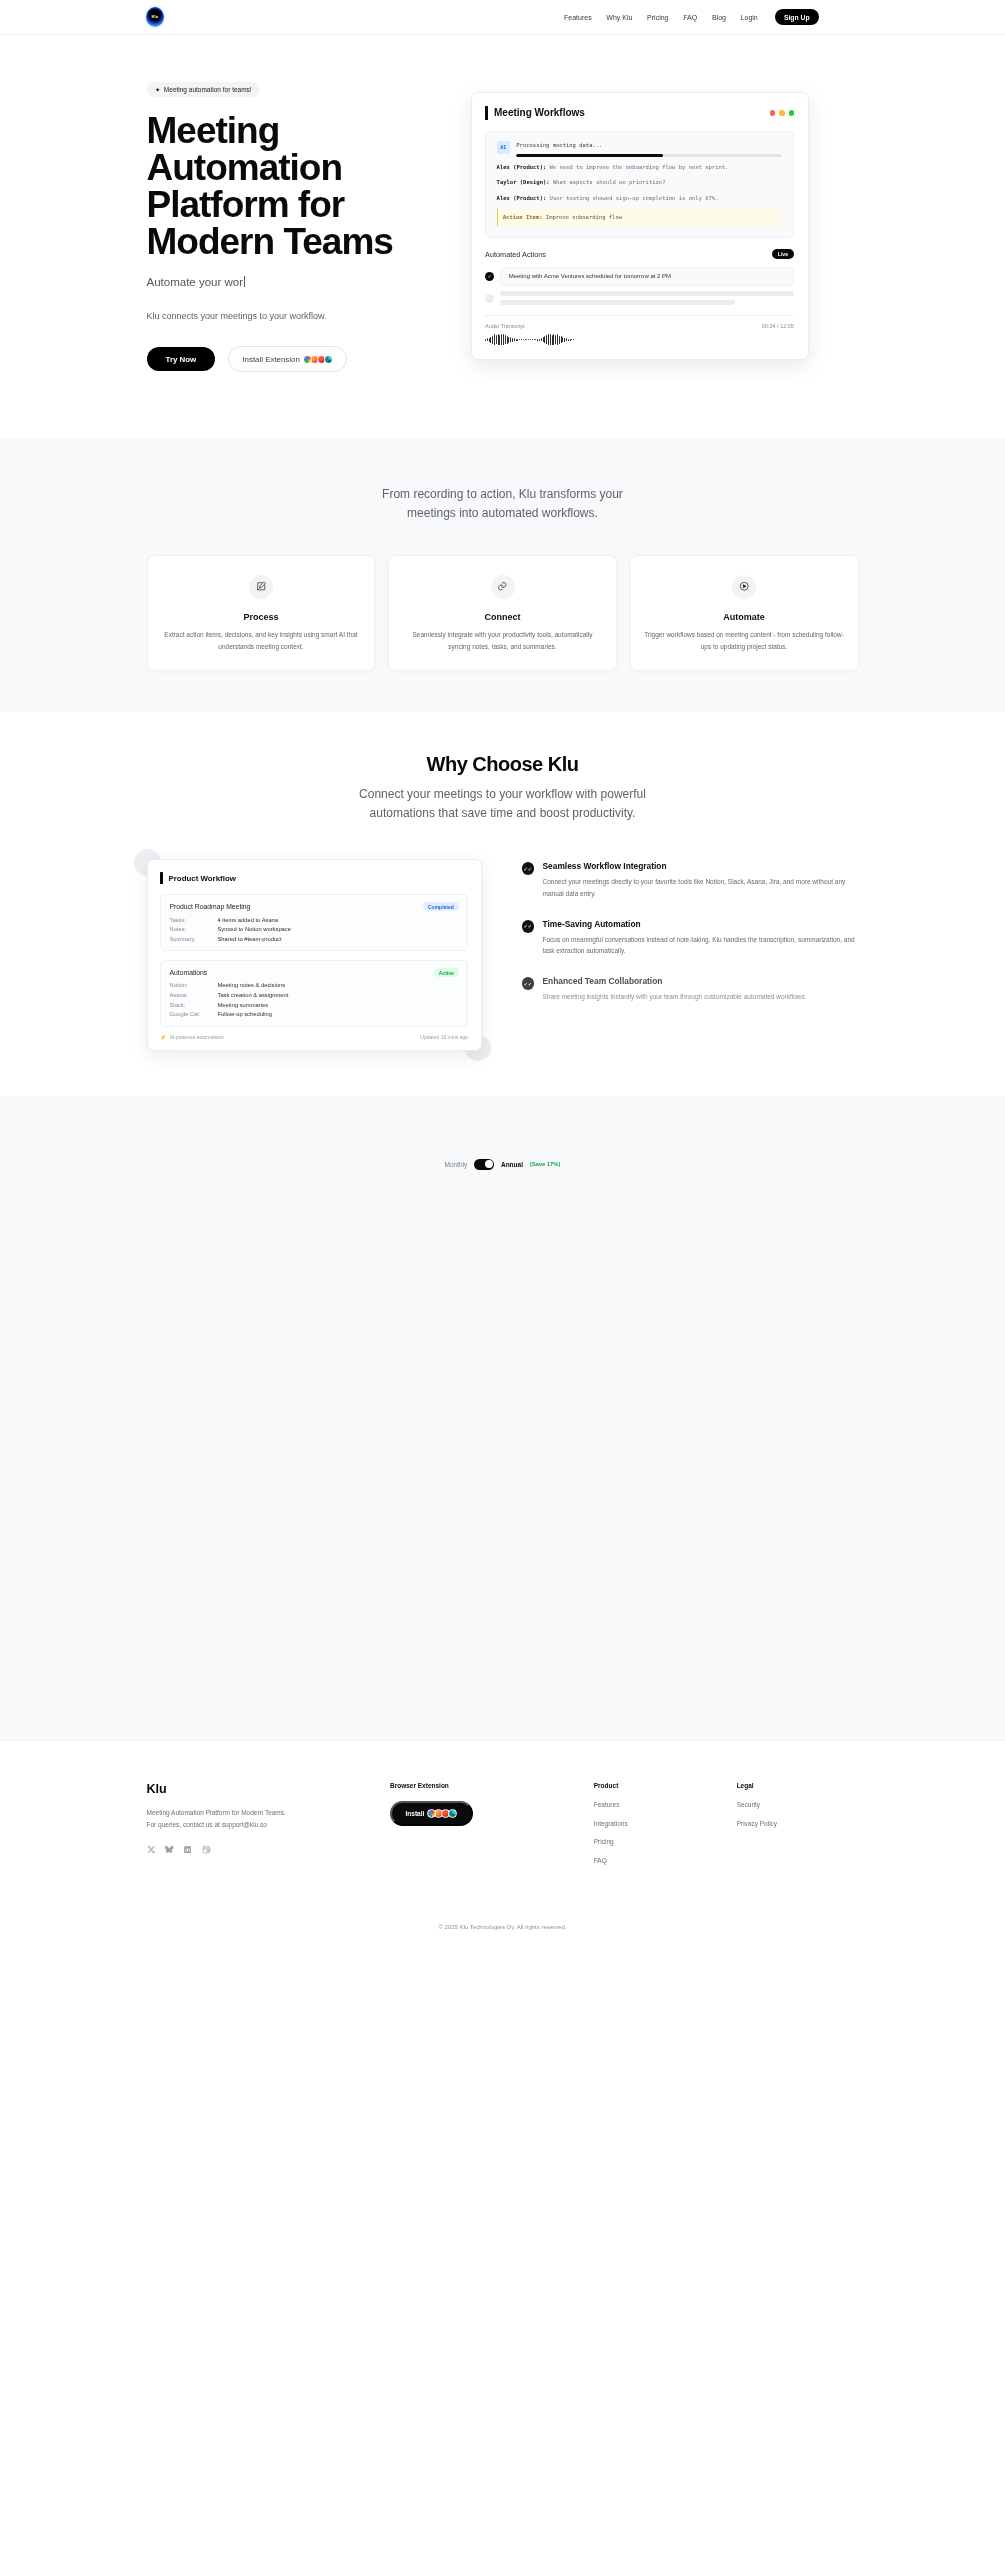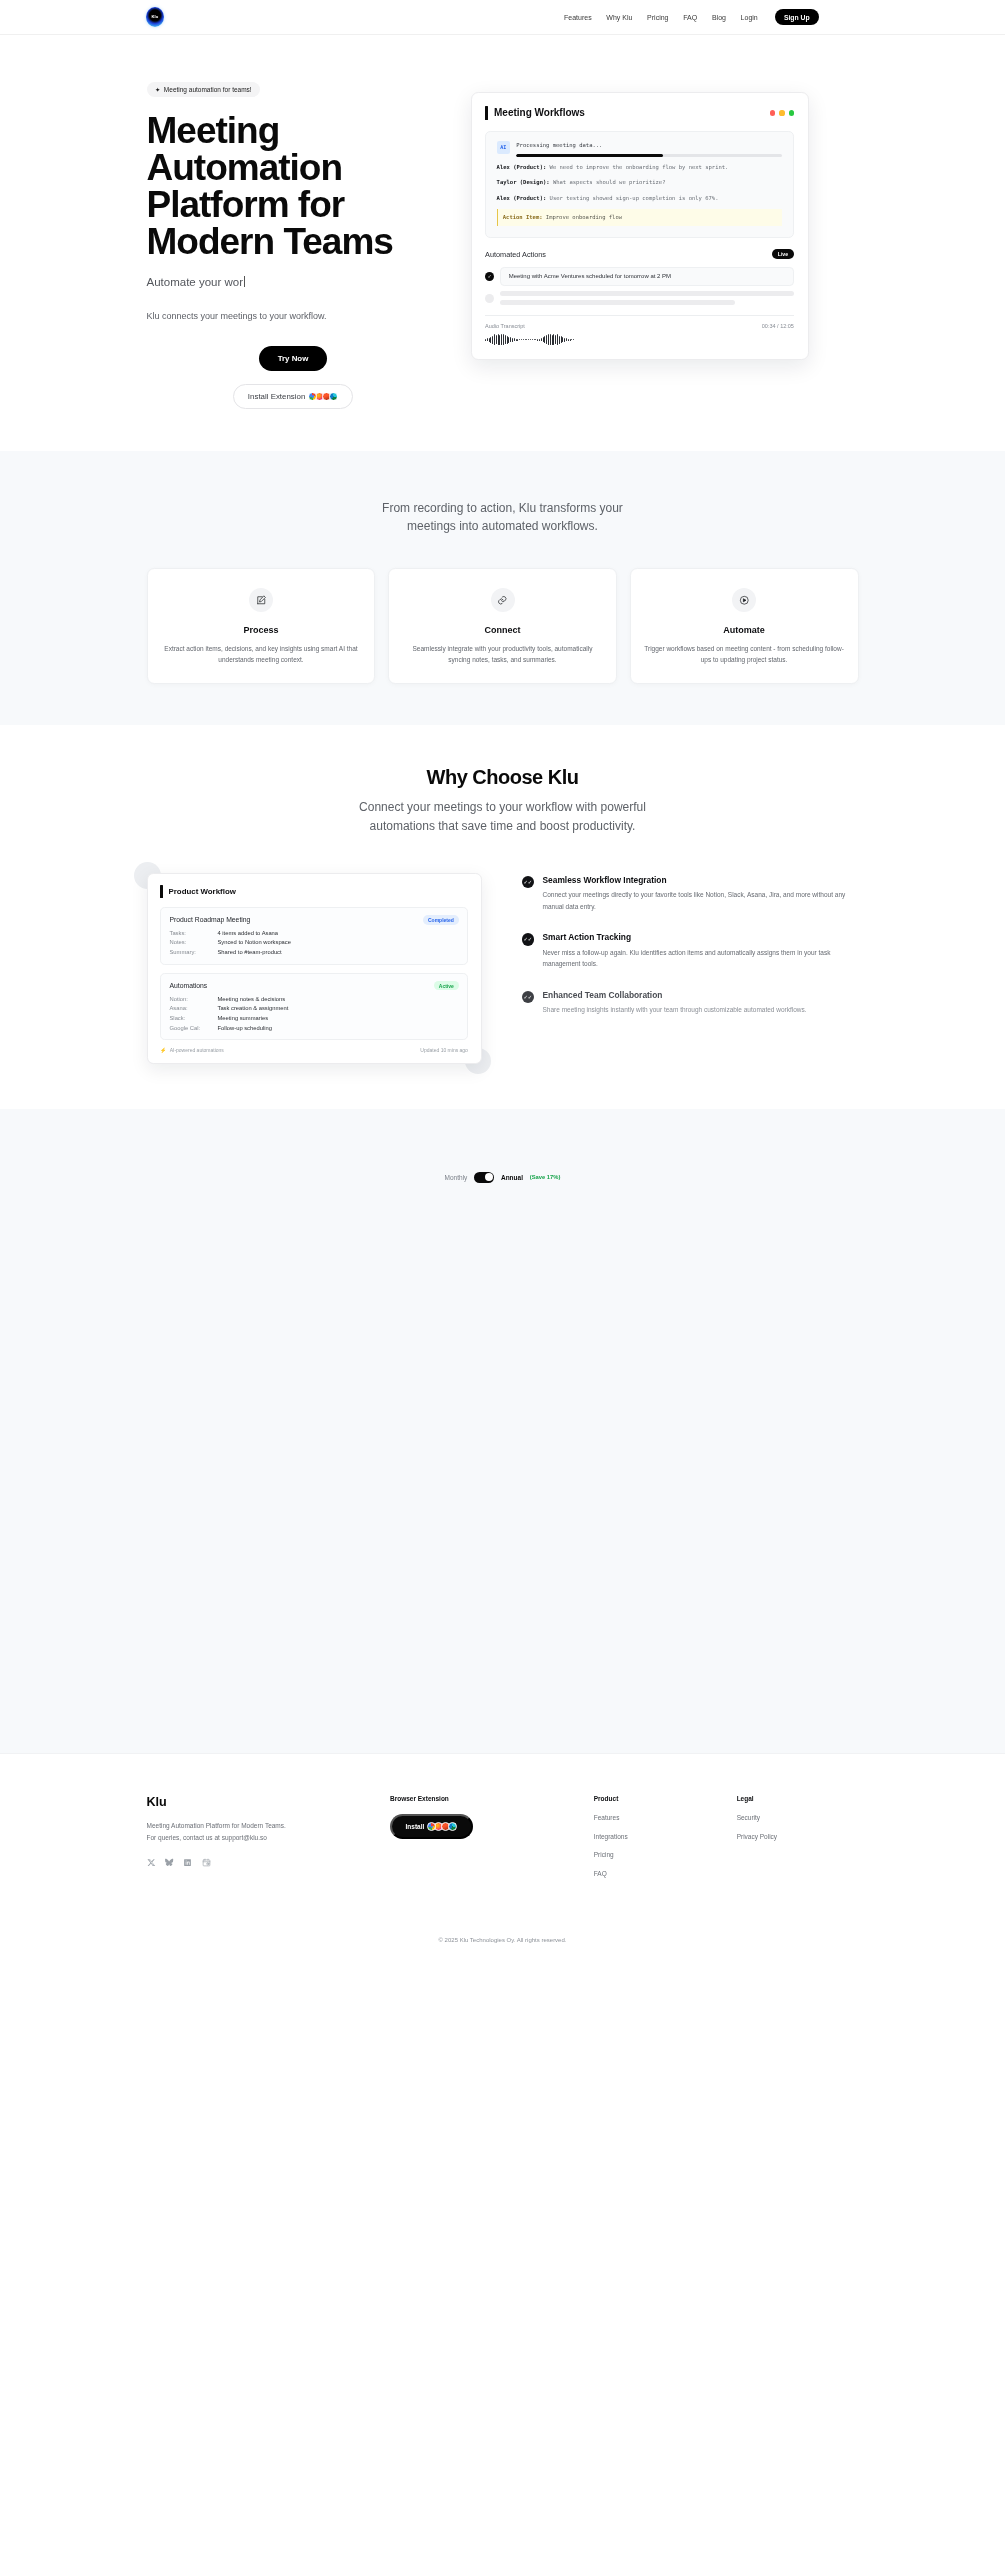--- a/index.html
+++ b/index.html
@@ -60,21 +60,21 @@
     font-size: 37px; line-height: 1.0; font-weight: 700; letter-spacing: -1px;
     margin-top: 14.7px; color: #0a0a0a; max-width: 272px;
   }
   .hero-type {
     font-size: 11.5px; color: #53565c; margin-top: 15.7px; font-weight: 400;
   }
   .caret { display: inline-block; width: 1px; height: 11px; background: #555; vertical-align: -1.6px; margin-left: 0.5px; }
   .hero-sub {
     font-size: 9px; color: #5c5f66; margin-top: 22px; line-height: 1.5;
   }
-  .hero-cta { display: flex; gap: 12.6px; margin-top: 23px; align-items: center; flex-direction: column; }
+  .hero-cta { display: flex; gap: 12.6px; margin-top: 23px; align-items: center; }
   .btn-dark {
     background: #000; color: #fff; border-radius: 523px;
     padding: 7.9px 19px; font-size: 7.9px; font-weight: 600; border: none; cursor: pointer;
   }
   .btn-outline {
     background: #fff; color: #3b3e44; border: 0.5px solid #e4e4e7; border-radius: 523px;
     padding: 7.3px 13.6px; font-size: 7.9px; display: flex; align-items: center; gap: 5.2px; cursor: pointer;
   }
   .browsers { display: inline-flex; align-items: center; }
   .browsers i {
@@ -518,22 +518,22 @@
         <div class="benefit">
           <span class="bcheck">✓✓</span>
           <div>
             <h3>Seamless Workflow Integration</h3>
             <p>Connect your meetings directly to your favorite tools like Notion, Slack, Asana, Jira, and more without any manual data entry.</p>
           </div>
         </div>
         <div class="benefit">
           <span class="bcheck">✓✓</span>
           <div>
-            <h3>Smart Action Tracking</h3>
-            <p>Never miss a follow-up again. Klu identifies action items and automatically assigns them in your task management tools.</p>
+            <h3>Time-Saving Automation</h3>
+            <p>Focus on meaningful conversations instead of note-taking. Klu handles the transcription, summarization, and task extraction automatically.</p>
           </div>
         </div>
         <div class="benefit">
           <span class="bcheck" style="background:#3d3f44">✓✓</span>
           <div>
             <h3 style="color:#4a4d53">Enhanced Team Collaboration</h3>
             <p style="color:#8b8f96">Share meeting insights instantly with your team through customizable automated workflows.</p>
           </div>
         </div>
       </div>

